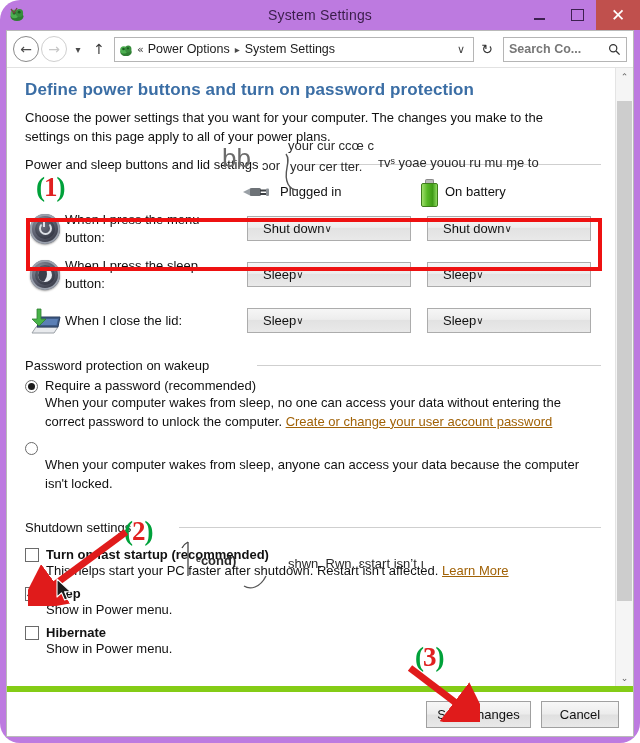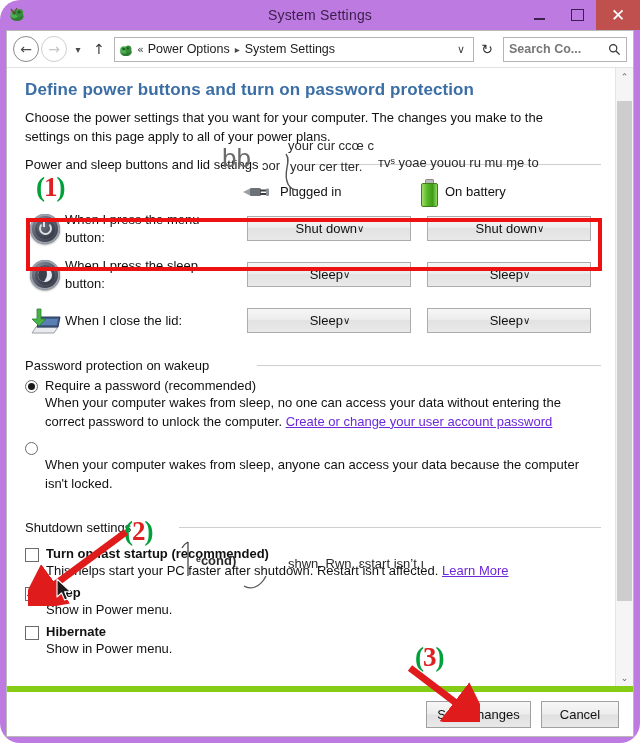--- a/index.html
+++ b/index.html
@@ -291,22 +291,22 @@
   .row-label {
     width: 176px; flex: none;
     font-size: 13px; color: #111; line-height: 1.35;
     padding-right: 6px;
   }
   .combo {
     width: 164px; height: 25px;
     border: 1px solid #acacac;
     background: linear-gradient(to bottom,#f6f6f6 0%,#ededed 45%,#e2e2e2 50%,#e9e9e9 100%);
     display: flex; align-items: center;
-    justify-content: center;
-    padding: 0 6px 0 8px;
+    justify-content: flex-start;
+    padding: 0 6px 0 15px;
     font-size: 13px; color: #111;
     flex: none;
     box-sizing: border-box;
   }
   .combo + .combo { margin-left: 16px; }
   .combo .chev { font-size: 10px; color: #222; font-family: "DejaVu Sans", sans-serif; }
 
   
   .disk {
     width: 30px; height: 30px; border-radius: 50%;
@@ -339,41 +339,41 @@
   .moon-glyph::after {
     content:""; position:absolute; left: -5px; top: -3px;
     width: 14px; height: 18px; border-radius: 50%;
     background: #3a3d4a;
   }
   .lid-ico { width: 34px; height: 28px; flex:none; }
 
   
   .opt-block { margin-top: 4px; }
   .opt-row {
-    display: flex; align-items: flex-start; gap: 7px;
+    display: flex; align-items: center; gap: 7px;
     margin-top: 5px;
   }
   .radio {
     width: 13px; height: 13px; border-radius: 50%;
     border: 1px solid #6a6a6a;
     background: #fff; flex: none; margin-top: 2px;
     display:flex; align-items:center; justify-content:center;
     box-sizing: border-box;
   }
   .radio.checked::after {
     content:""; width: 7px; height: 7px; border-radius: 50%;
     background: #1b1b1b;
   }
   .opt-title { font-size: 13px; color: #111; }
   .opt-desc {
     font-size: 13px; color: #111; line-height: 1.45;
     margin: 1px 0 0 20px; max-width: 545px;
   }
   .link {
-    color: #6d28d9; text-decoration: underline;
+    color: #a16207; text-decoration: underline;
   }
   .checkbox {
     width: 14px; height: 14px;
     border: 1px solid #6a6a6a; background: #fff;
     flex: none; margin-top: 2px;
     display: flex; align-items: center; justify-content: center;
     box-sizing: border-box;
     position: relative;
   }
   .checkbox.checked::after {

